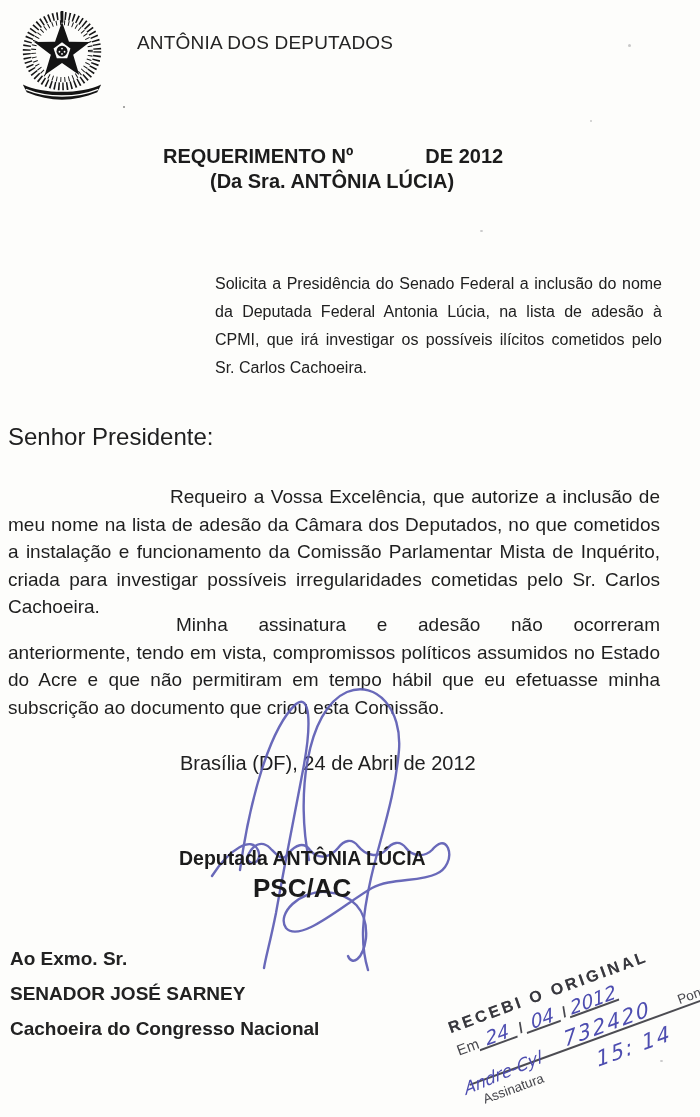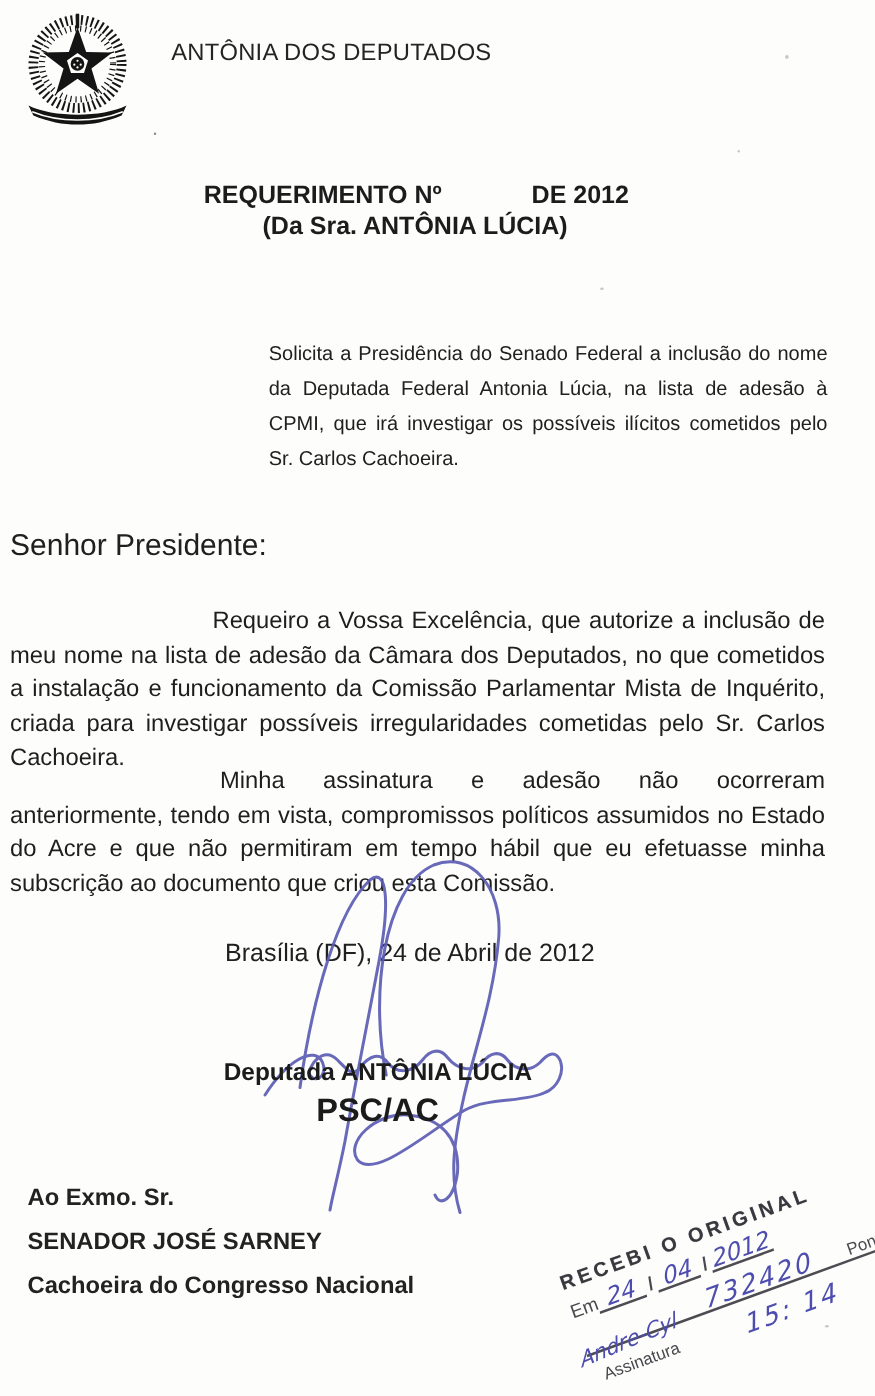--- a/index.html
+++ b/index.html
@@ -22,21 +22,21 @@
   .salutation{left:8px;top:423px;font-size:24px;color:#202020;}
   .bodytext{left:8px;width:652px;font-size:19px;line-height:27.5px;text-align:justify;color:#1e1e1e;margin:0;}
   .p1{top:483px;text-indent:162px;}
   .p2{top:611px;text-indent:168px;}
   .dateline{left:180px;top:752px;font-size:20px;color:#202020;white-space:nowrap;}
   .sig-svg{left:190px;top:683px;width:282px;height:300px;pointer-events:none;}
   .sign-name{left:179px;top:847px;font-size:19.5px;font-weight:bold;color:#1b1b1b;white-space:nowrap;}
   .sign-party{left:253px;top:873px;font-size:26px;font-weight:bold;color:#1b1b1b;}
   
   .addr{left:10px;top:949px;font-size:19px;font-weight:bold;color:#222;line-height:19px;}
-  .addr div{margin-bottom:16px;white-space:nowrap;margin-left:12px;}
+  .addr div{margin-bottom:16px;white-space:nowrap;}
   
   .stamp{left:446px;top:1020px;width:262px;transform:rotate(-20deg);transform-origin:0 0;}
   .stamp .s-title{font-size:16px;font-weight:600;letter-spacing:3px;color:rgba(45,45,52,.88);white-space:nowrap;text-shadow:0 0 .6px rgba(45,45,52,.6);}
   .stamp .s-row2{margin-top:5px;display:flex;align-items:flex-end;font-size:15px;color:rgba(45,45,52,.88);white-space:nowrap;}
   .stamp .cell{display:inline-block;border-bottom:2px solid rgba(45,45,52,.85);text-align:center;}
   .stamp .hand{font-family:"DejaVu Sans",sans-serif;font-style:italic;color:#4d4db0;}
   .d1{width:40px;font-size:19px;transform:skewX(-10deg);line-height:16px;}
   .d2{width:36px;font-size:19px;transform:skewX(-10deg);line-height:16px;}
   .d3{width:52px;font-size:19px;transform:skewX(-10deg);line-height:16px;}
   .stamp .slash{padding:0 3px;font-weight:600;}

